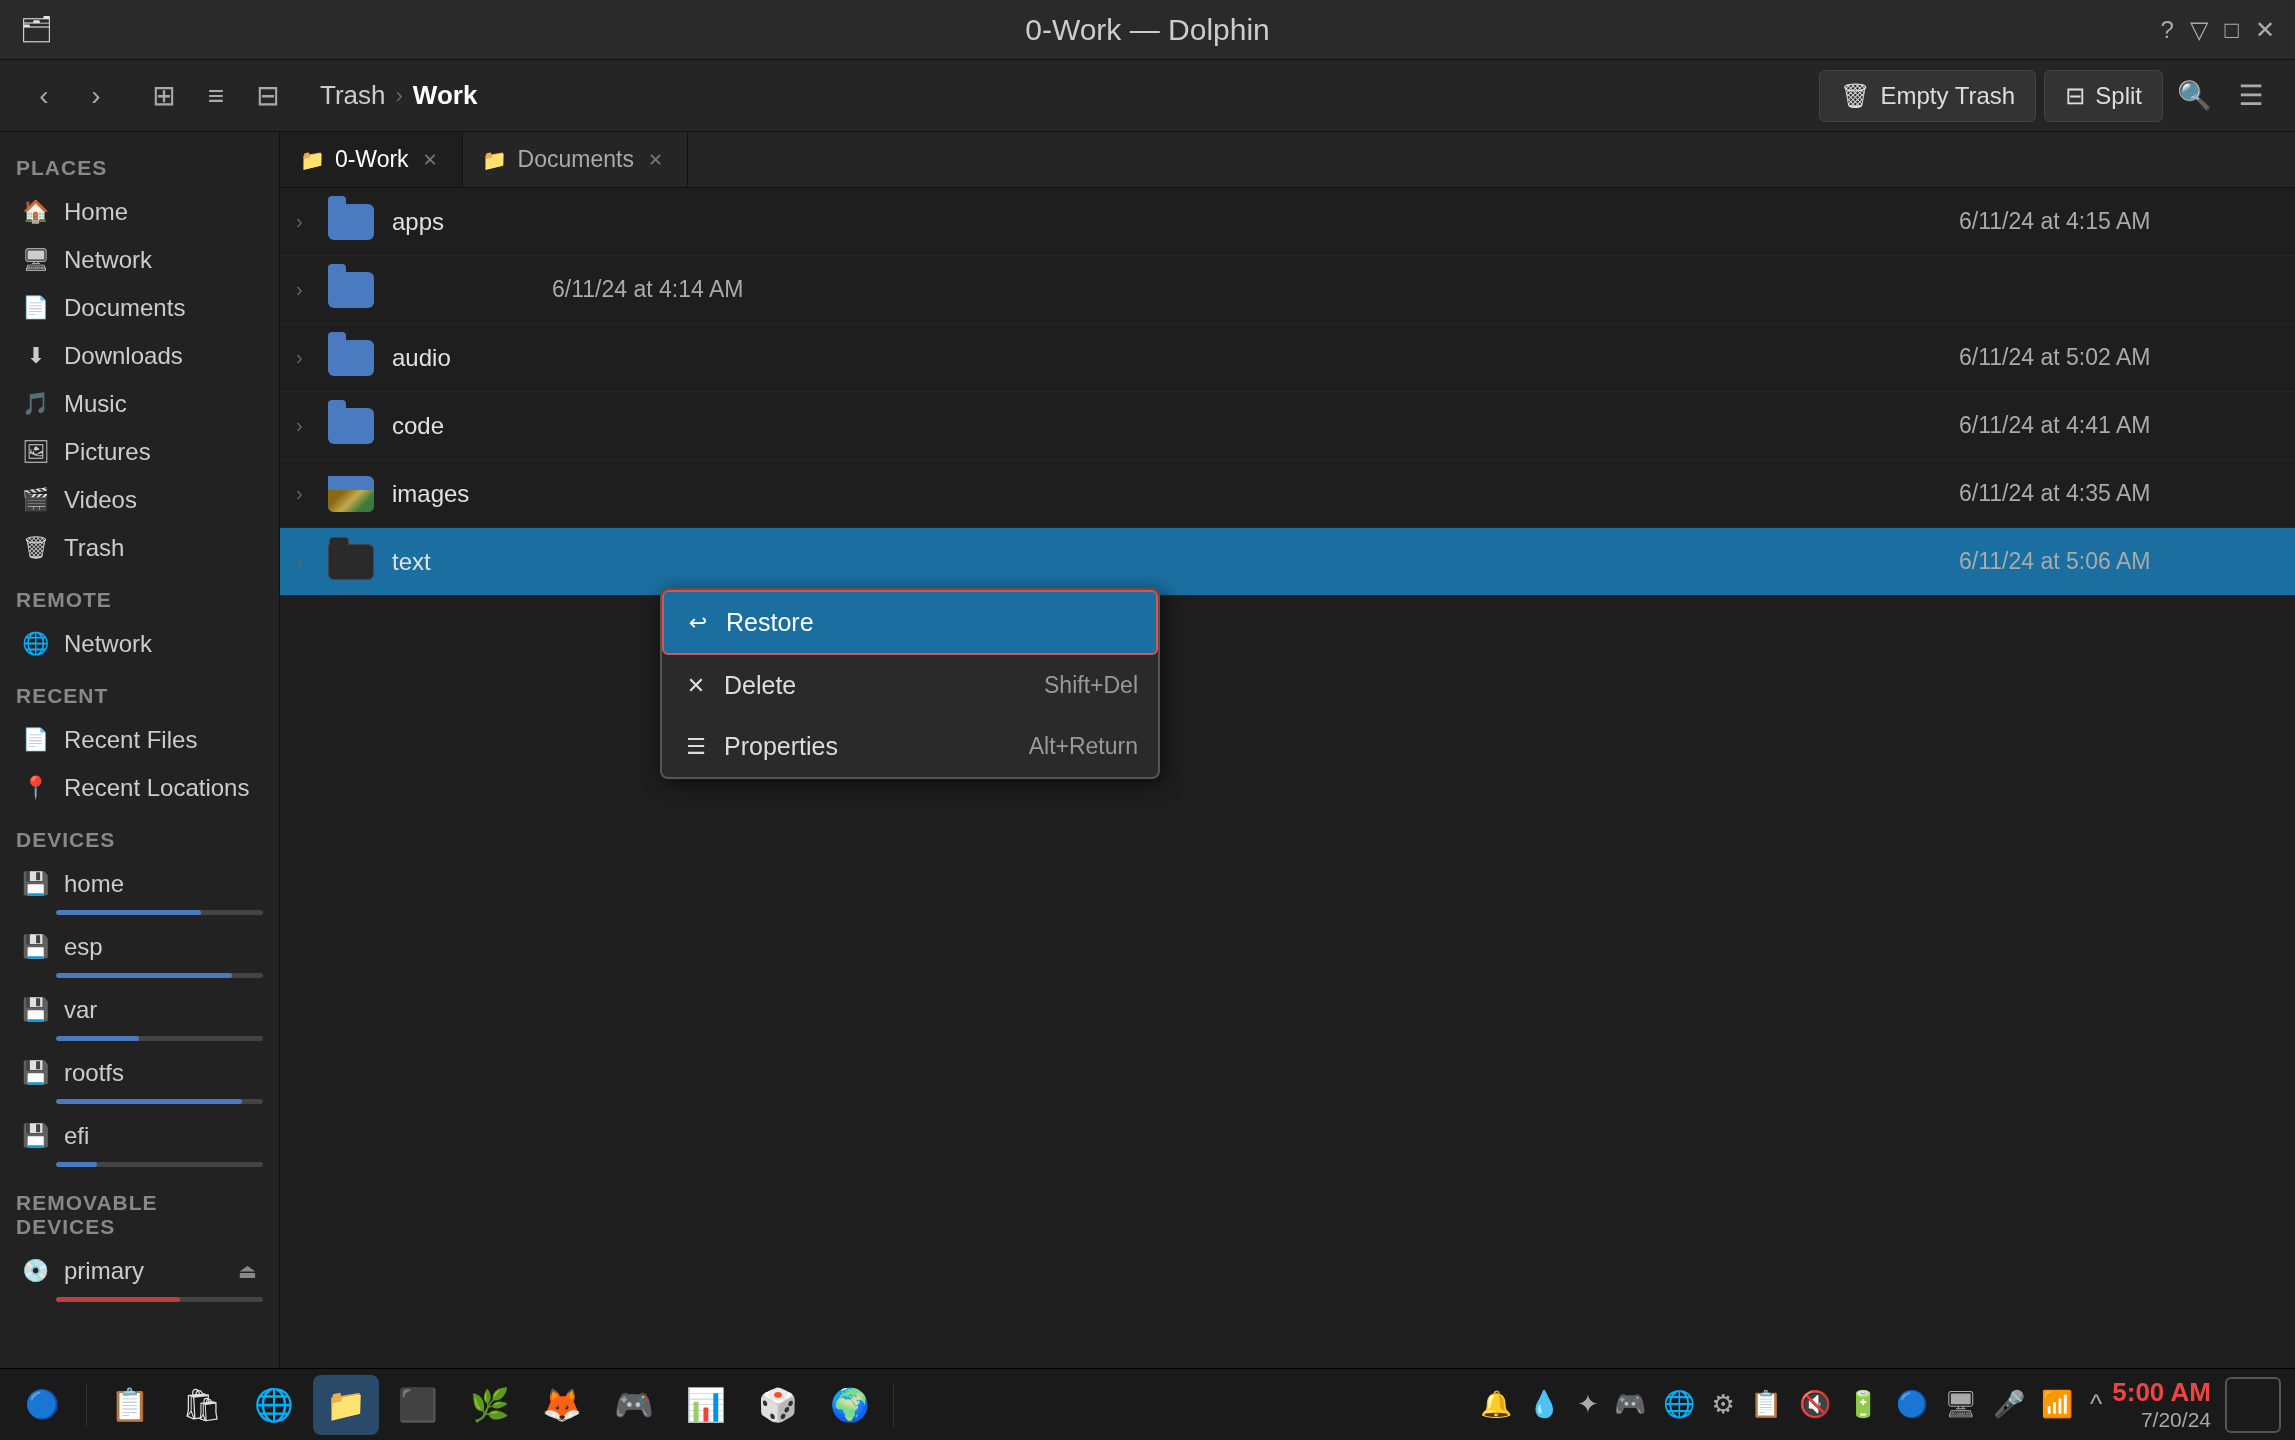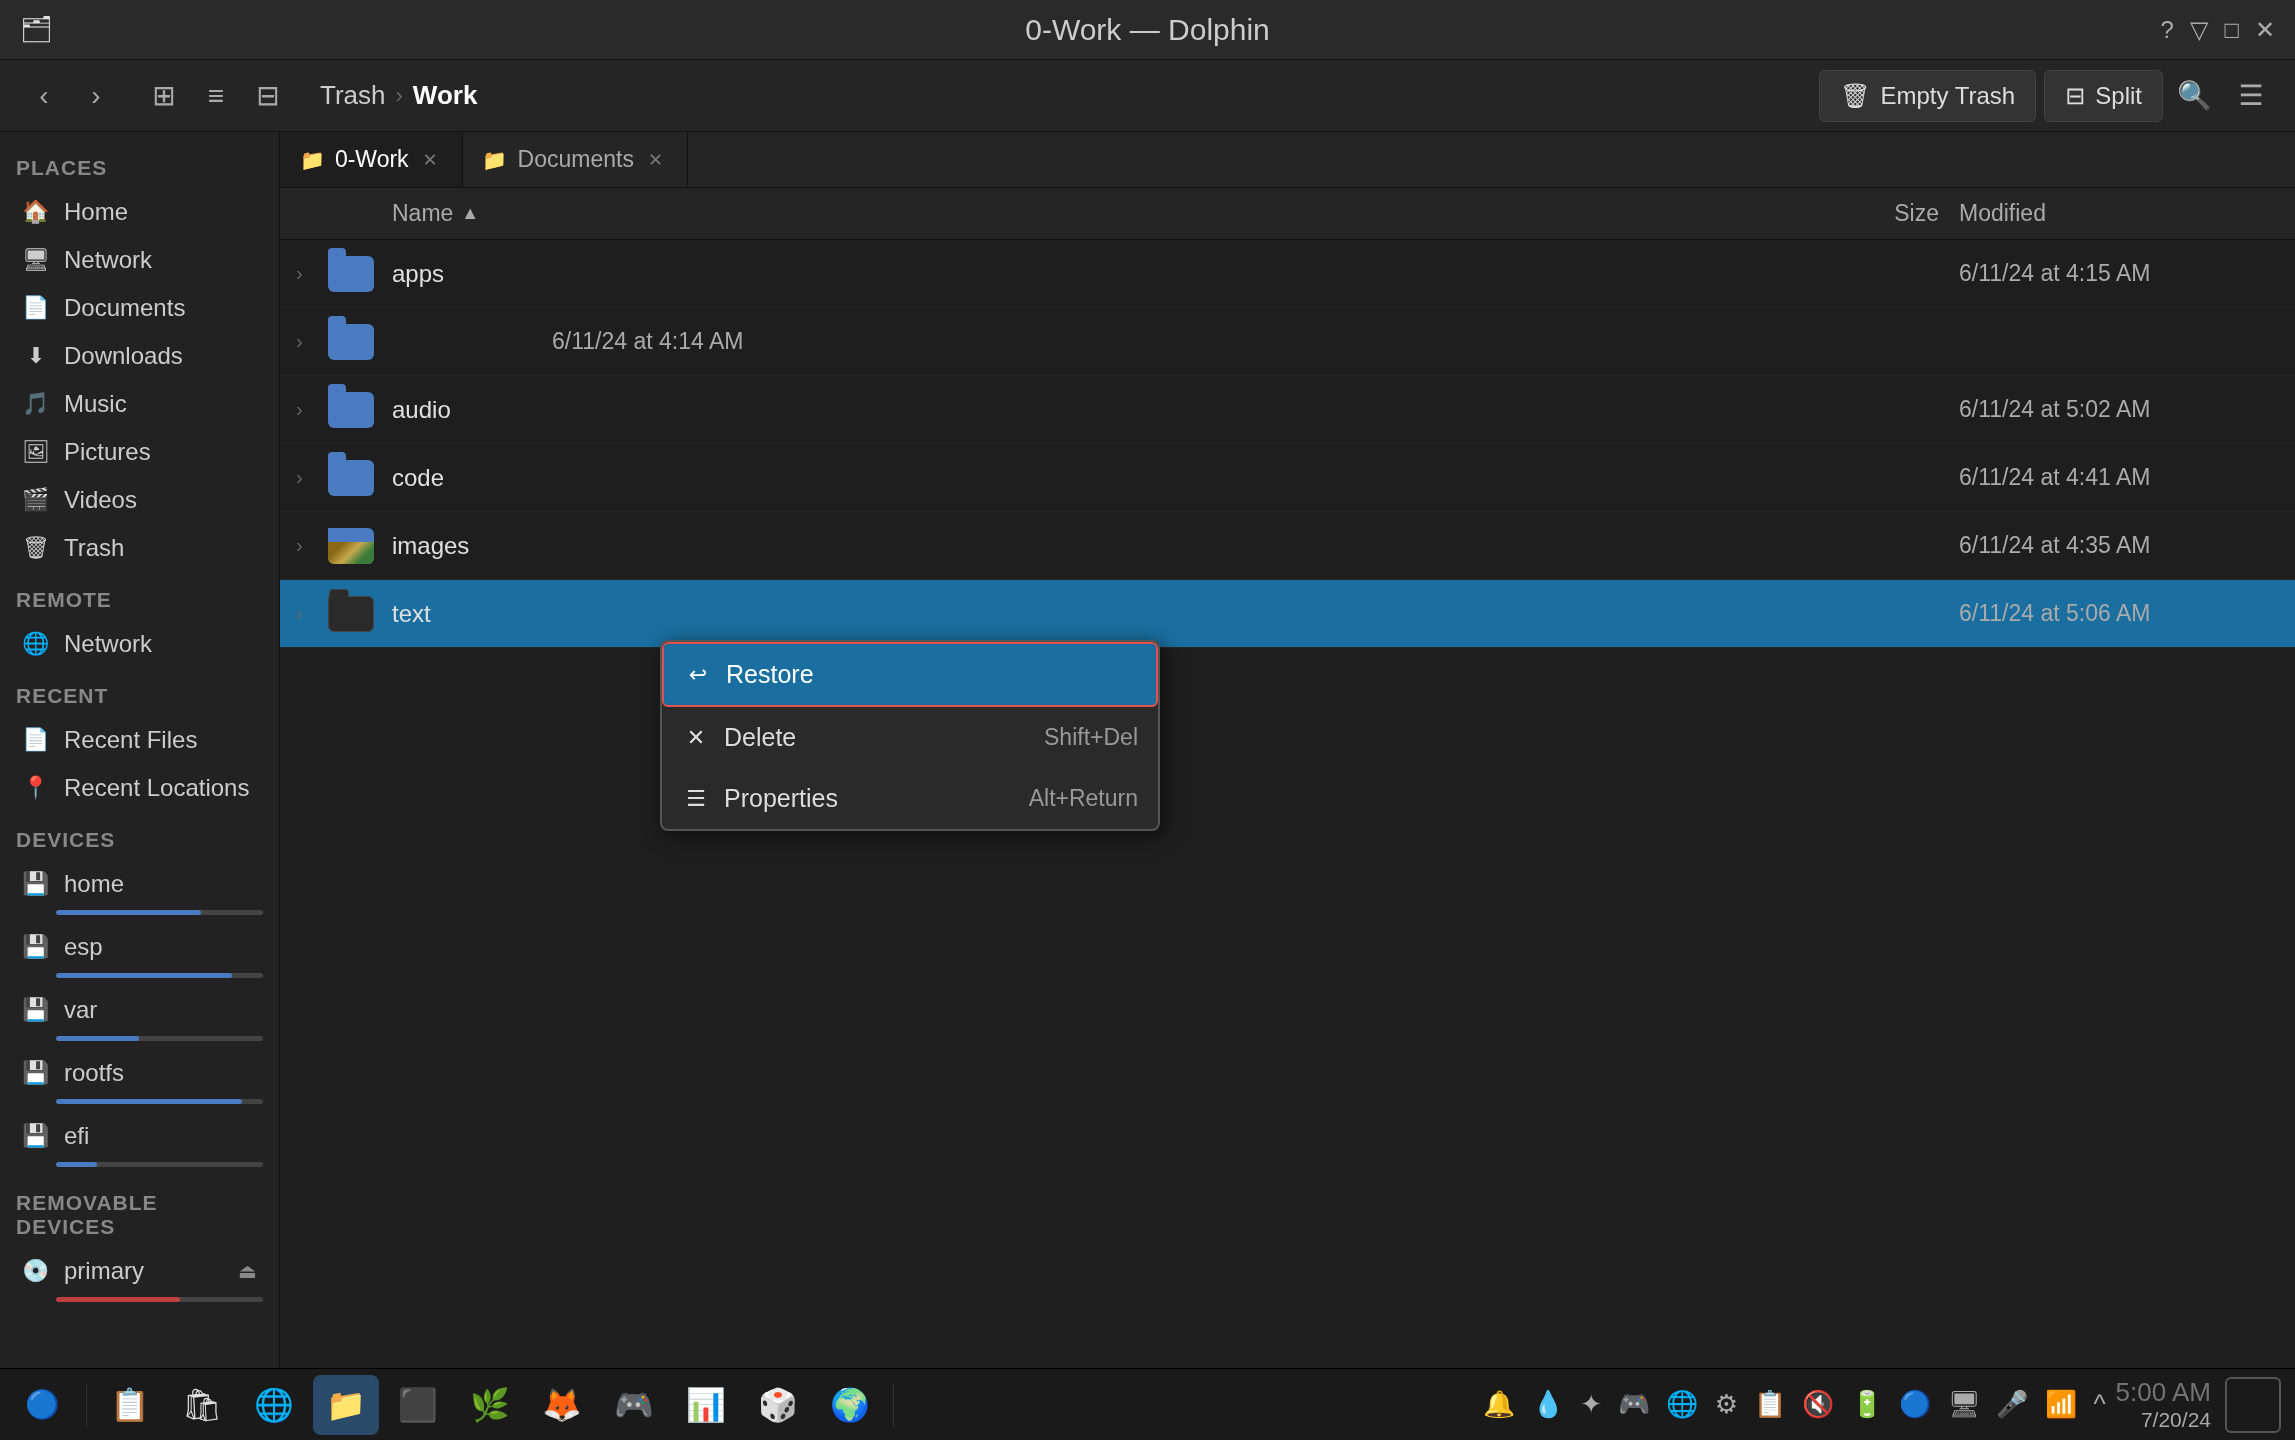--- a/index.html
+++ b/index.html
@@ -415,21 +415,21 @@
     .taskbar-right {
       margin-left: auto;
       display: flex;
       align-items: center;
       gap: 4px;
     }
     .taskbar-clock {
       text-align: right;
       margin-right: 10px;
     }
-    .taskbar-time { font-size: 26px; color: #737373; font-weight: 400; }
+    .taskbar-time { font-size: 26px; color: #ef4444; font-weight: 700; }
     .taskbar-date { font-size: 21px; color: #aaa; }
     .taskbar-icon { font-size: 26px; color: #aaa; padding: 6px; cursor: pointer; }
   </style>
 </head>
 <body>
 
 <div class="titlebar">
   <div class="titlebar-left">
     <span style="font-size:26px;">🗂</span>
   </div>
@@ -594,30 +594,20 @@
           <span>0-Work</span>
           <span class="tab-close">✕</span>
         </div>
         <div class="tab">
           <span class="tab-icon">📁</span>
           <span>Documents</span>
           <span class="tab-close">✕</span>
         </div>
       </div>
 
-      <div class="file-list-header">
-        <div style="width:32px;"></div>
-        <div style="width:64px;"></div>
-        <div class="col-name">
-          <span>Name</span>
-          <span class="sort-indicator">▲</span>
-        </div>
-        <div class="col-size">Size</div>
-        <div class="col-modified">Modified</div>
-      </div>
 
       <div class="file-list" style="position:relative;">
 
         <div class="file-row">
           <div class="file-expand">›</div>
           <div class="file-icon-wrap">
             <div class="folder-icon"></div>
           </div>
           <div class="file-name">apps</div>
           <div class="file-size"></div>

